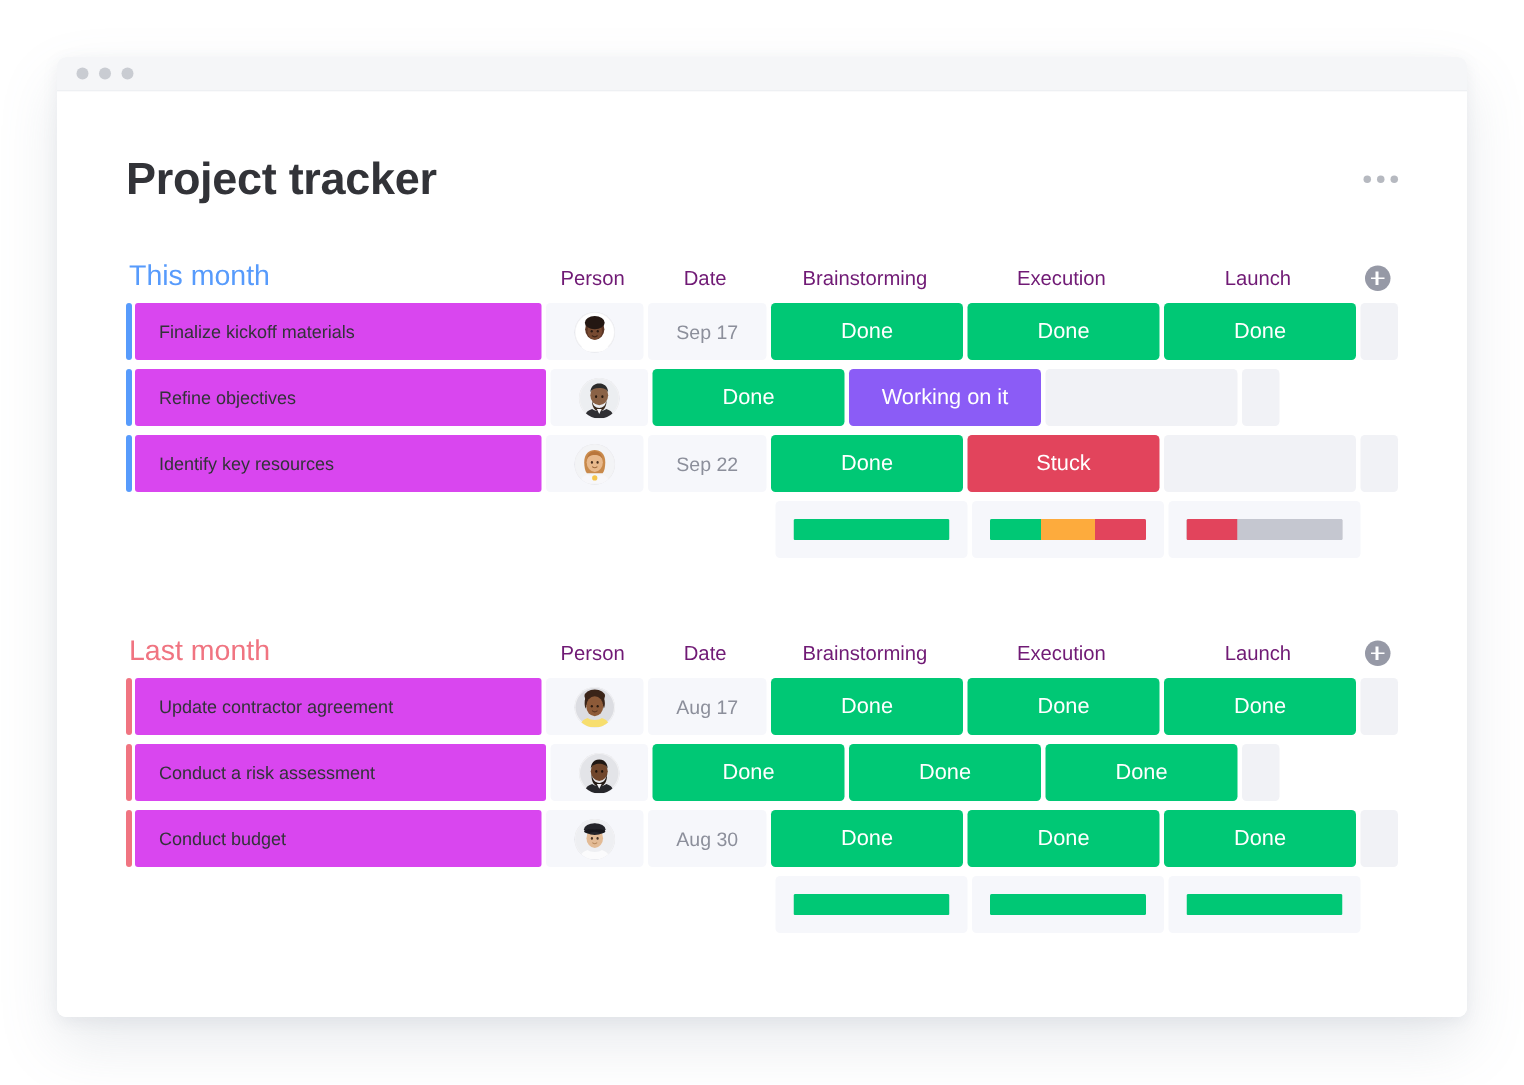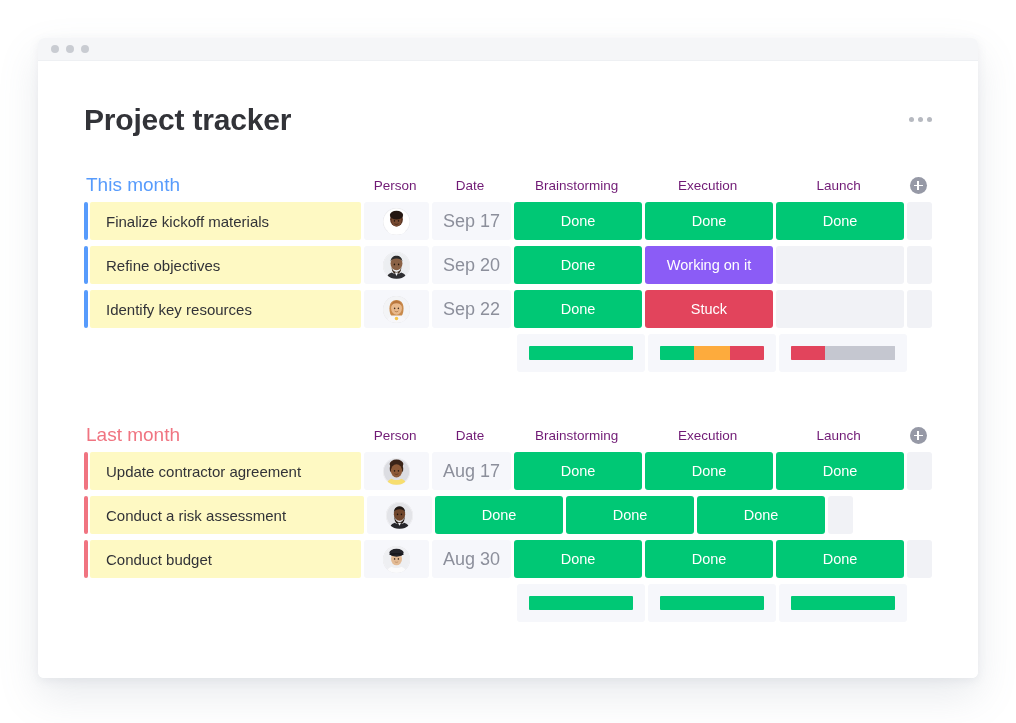--- a/index.html
+++ b/index.html
@@ -145,41 +145,41 @@
   .row-color {
     width: 4px;
     border-radius: 2px;
     flex: 0 0 4px;
   }
   .row-color.blue { background: #579bfc; }
   .row-color.red  { background: #f07481; }
 
   .cell-name {
     width: 274px;
-    background: #fef9c3;
+    background: #d946ef;
     display: flex;
     align-items: center;
     padding-left: 16px;
-    font-size: 15px;
+    font-size: 12px;
     color: #323338;
     border-radius: 2px;
     margin-left: 2px;
   }
 
   .cell {
     background: #f1f2f6;
     display: flex;
     align-items: center;
     justify-content: center;
     border-radius: 3px;
     margin-left: 3px;
     flex: 0 0 auto;
   }
   .cell-person { width: 65px; background: #f6f7fb; }
-  .cell-date   { width: 79px; background: #f6f7fb; font-size: 18px; color: #8c8f9b; }
+  .cell-date   { width: 79px; background: #f6f7fb; font-size: 13px; color: #8c8f9b; }
   .cell-status { width: 128px; color: #ffffff; font-size: 14.5px; }
   .cell-extra  { width: 25px; }
 
   .cell-status.green  { background: #00c875; }
   .cell-status.orange { background: #8b5cf6; }
   .cell-status.red    { background: #e2445c; }
   .cell-status.empty  { background: #f1f2f6; }
 
   
   .avatar {
@@ -282,21 +282,20 @@
             <div class="row">
               <div class="row-color blue"></div>
               <div class="cell-name">Refine objectives</div>
               <div class="cell cell-person">
                 <span class="avatar">
                   <svg viewBox="0 0 40 40">
                     <use href="#av2"></use>
                   </svg>
                 </span>
               </div>
-              <div class="cell cell-date">Sep 20</div>
               <div class="cell cell-status green">Done</div>
               <div class="cell cell-status orange">Working on it</div>
               <div class="cell cell-status empty"></div>
               <div class="cell cell-extra"></div>
             </div>
             <div class="row">
               <div class="row-color blue"></div>
               <div class="cell-name">Identify key resources</div>
               <div class="cell cell-person">
                 <span class="avatar">

